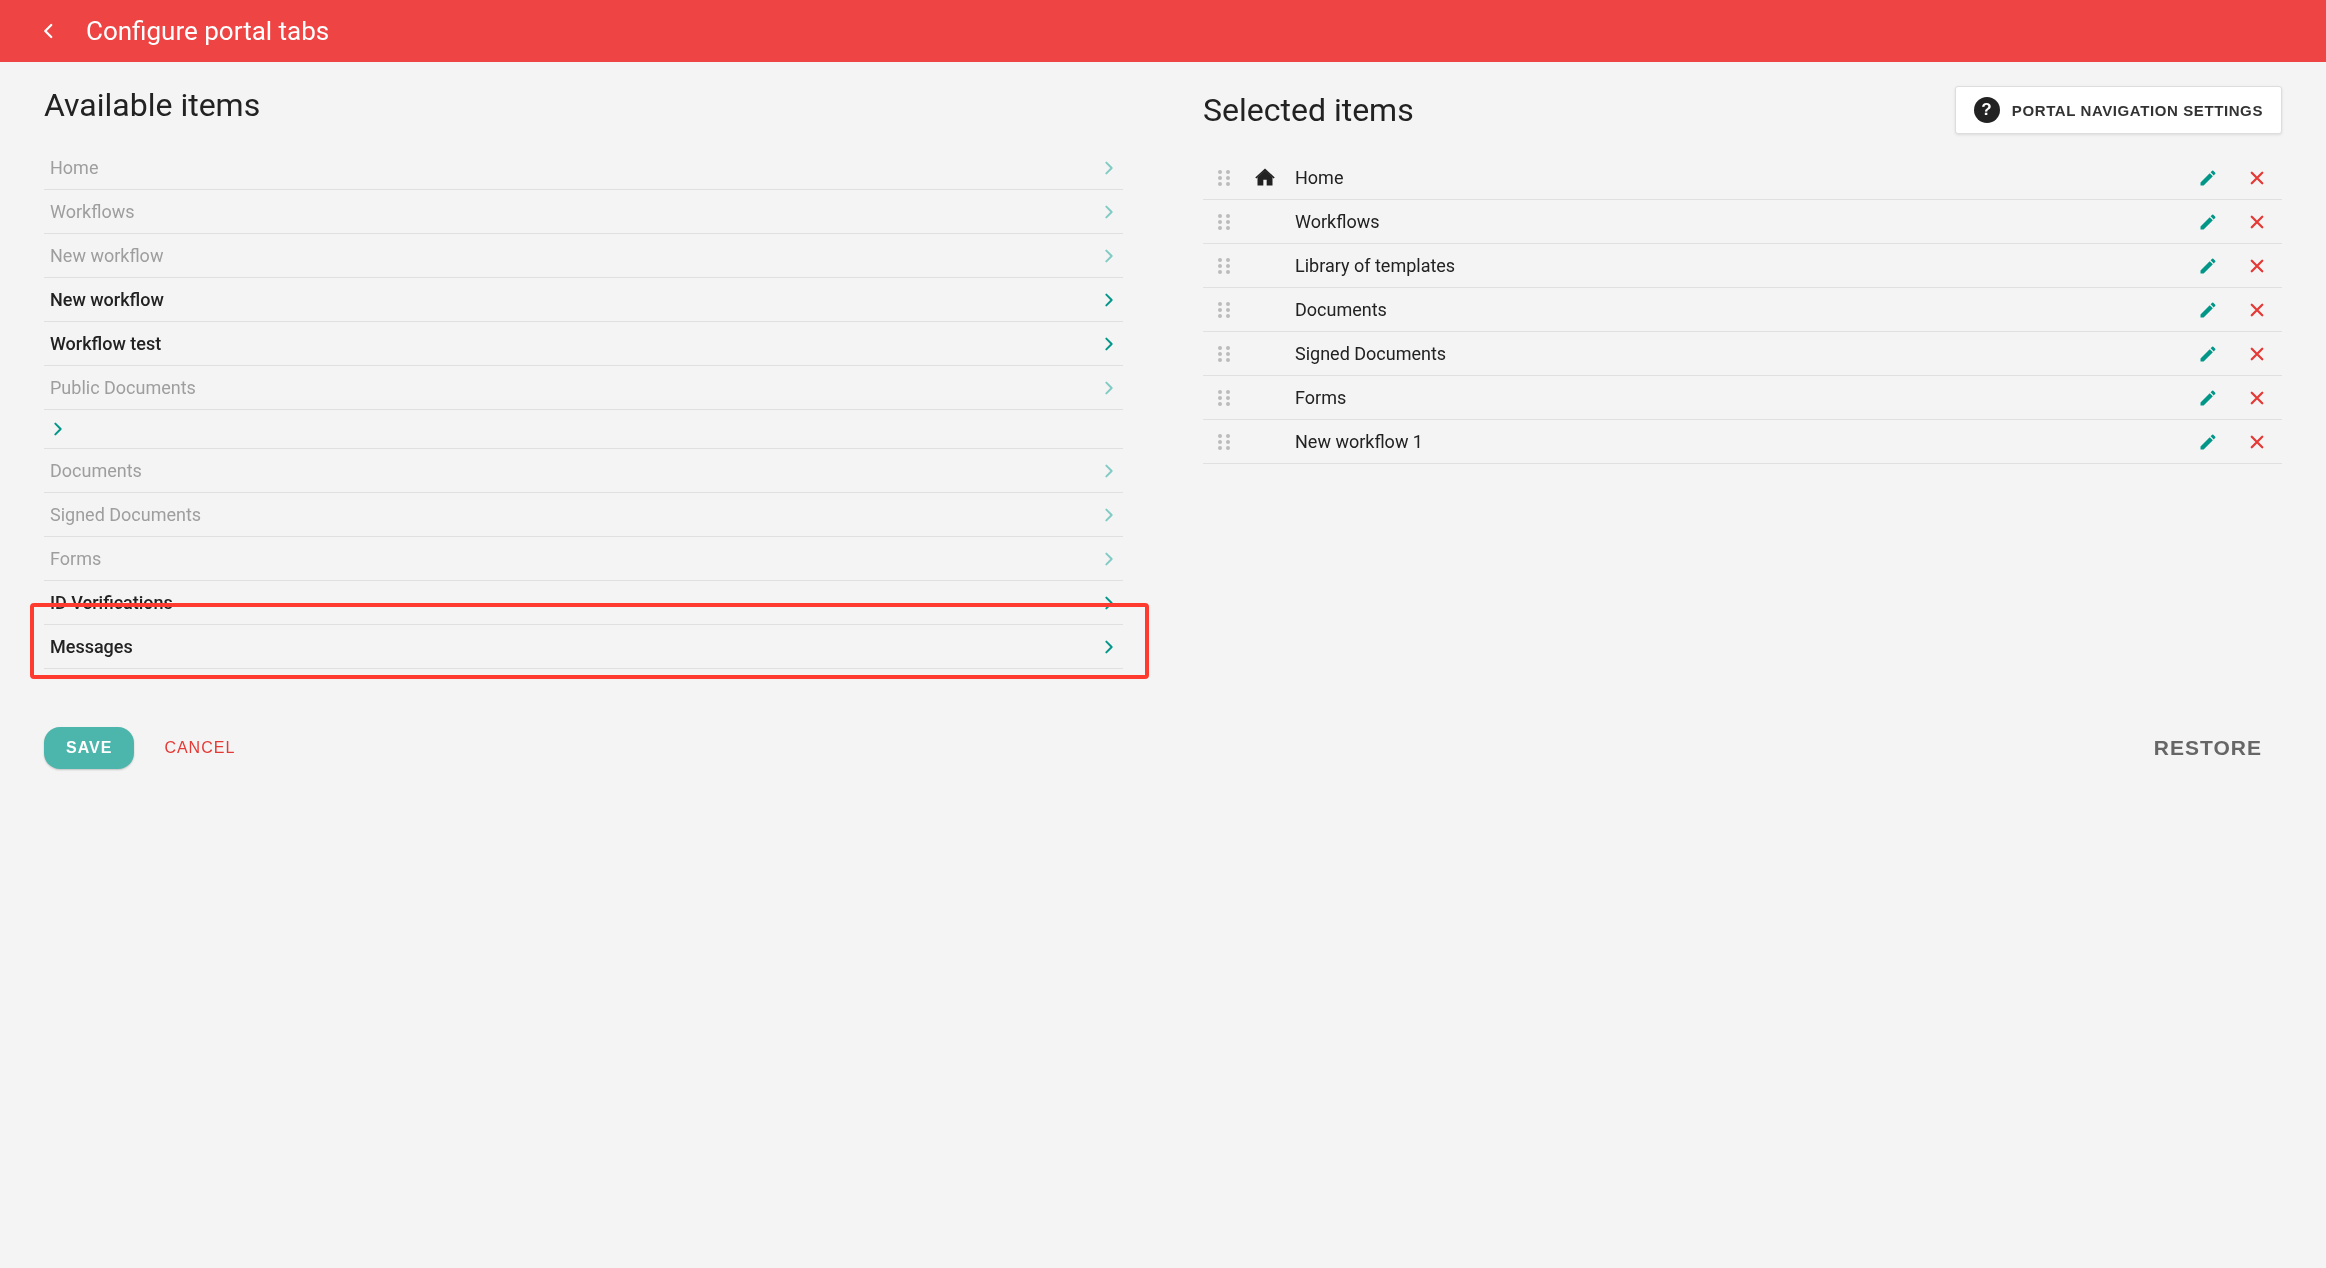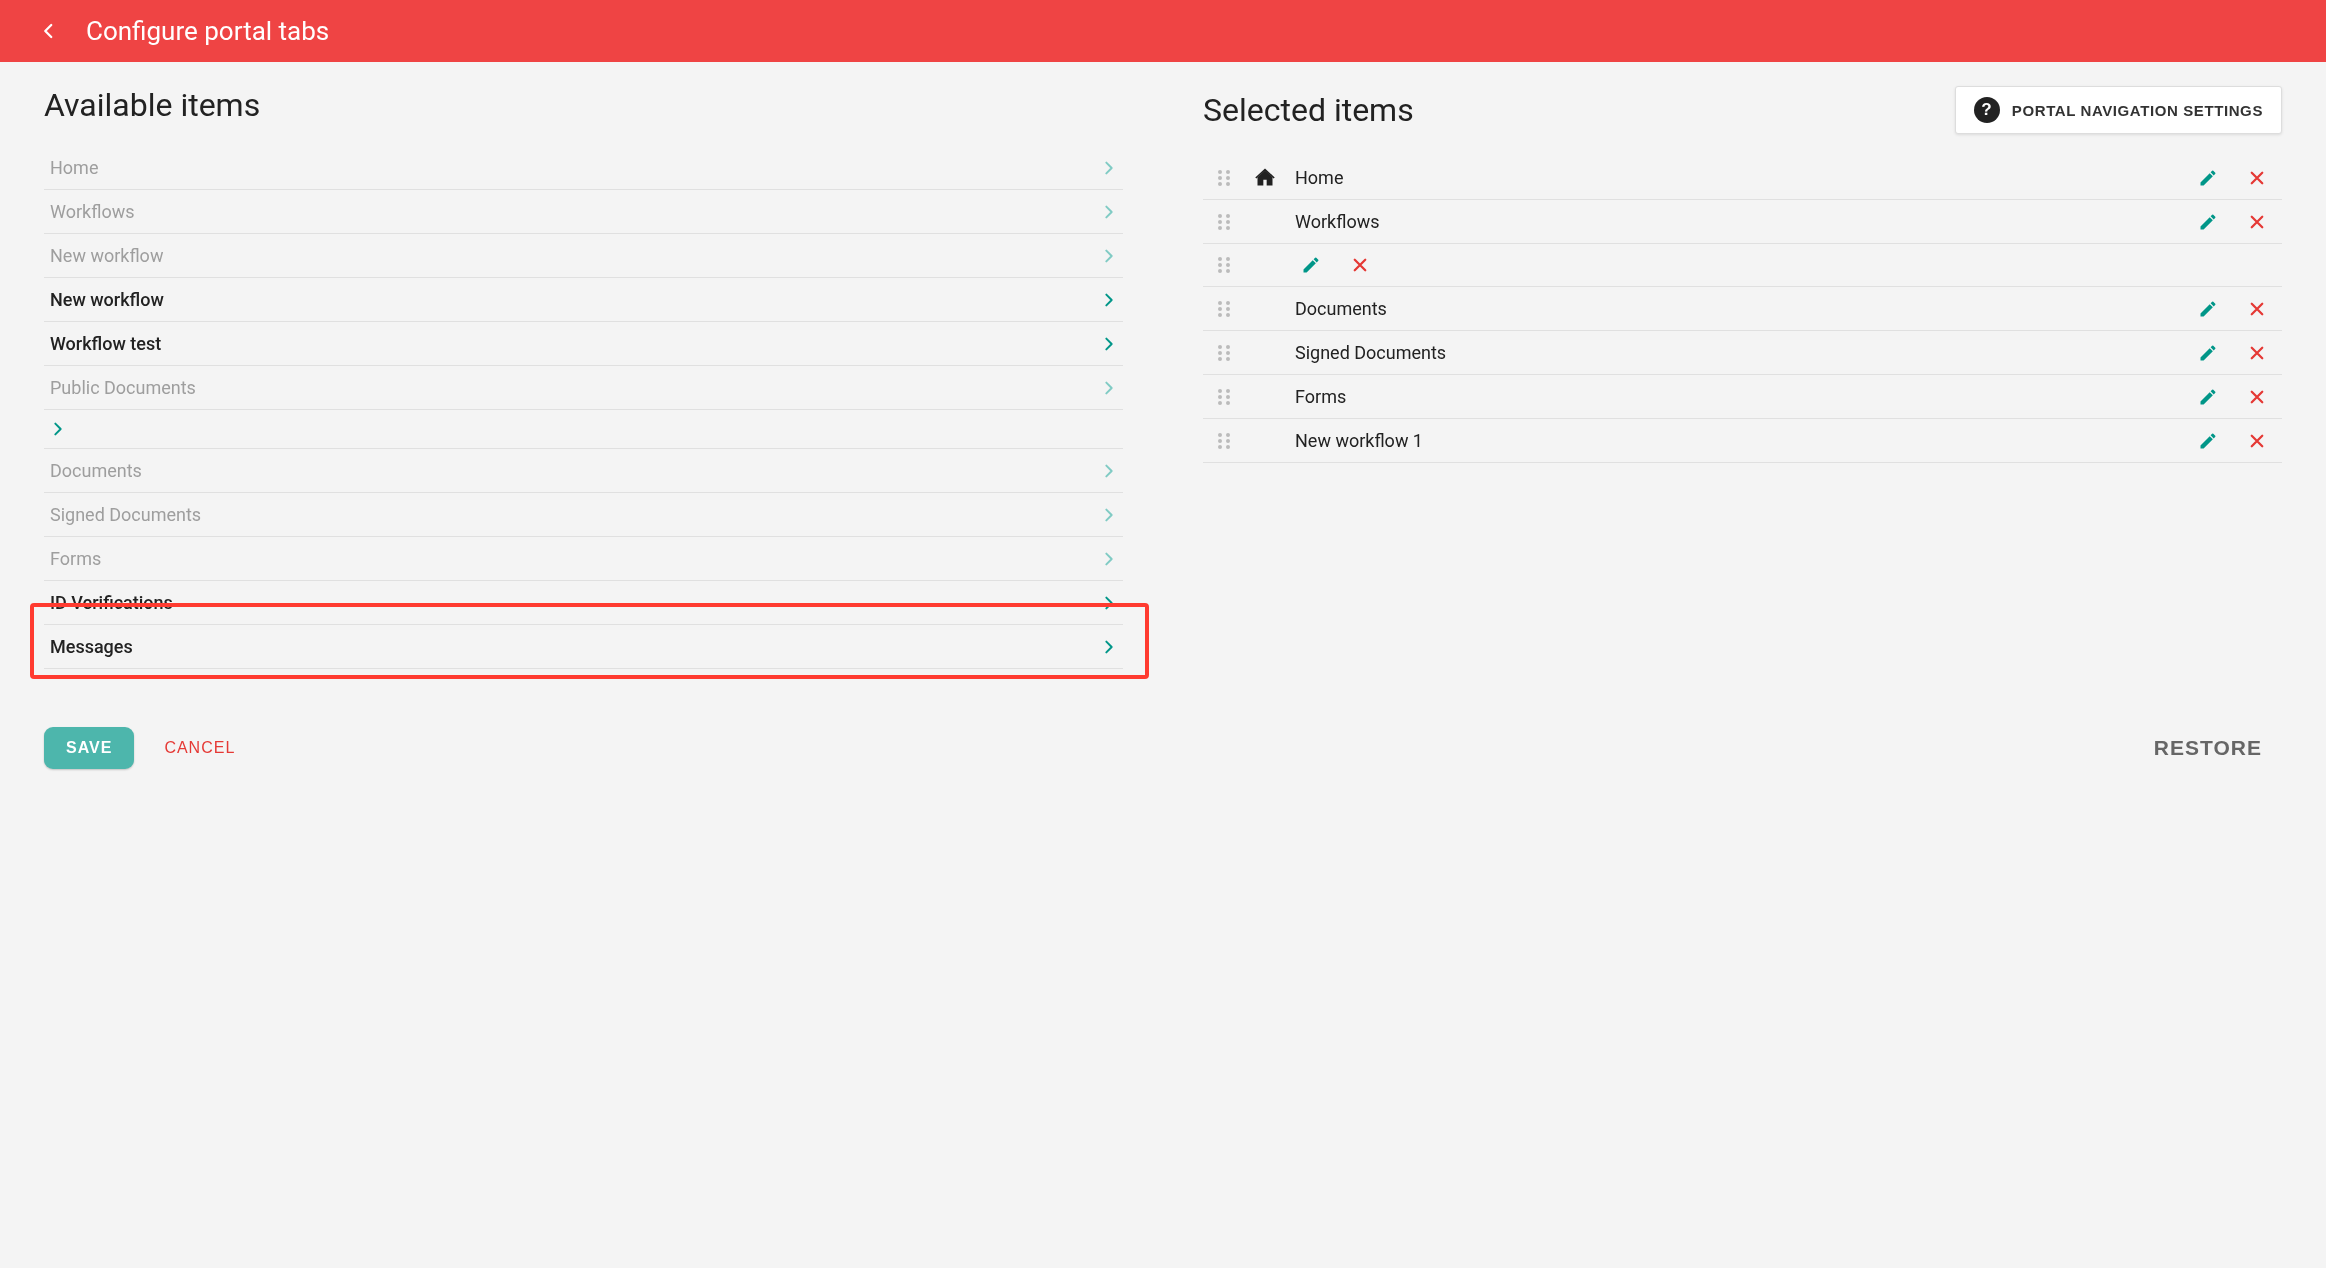--- a/index.html
+++ b/index.html
@@ -130,21 +130,21 @@
     gap:30px;
   }
   .btn-save {
     background:#4db6ac;
     color:#fff;
     border:none;
     padding:12px 22px;
     font-size:16px;
     font-weight:600;
     letter-spacing:1px;
-    border-radius:9px;
+    border-radius:16px;
     cursor:pointer;
     box-shadow:0 1px 2px rgba(0,0,0,0.2);
   }
   .btn-cancel {
     background:none; border:none;
     color:#e53935;
     font-size:16px; font-weight:400; letter-spacing:1px;
     cursor:pointer;
   }
   .btn-restore {
@@ -340,20 +340,21 @@
             <svg width="16" height="20" viewBox="0 0 16 20">
               <circle cx="4" cy="4" r="2"></circle>
               <circle cx="12" cy="4" r="2"></circle>
               <circle cx="4" cy="10" r="2"></circle>
               <circle cx="12" cy="10" r="2"></circle>
               <circle cx="4" cy="16" r="2"></circle>
               <circle cx="12" cy="16" r="2"></circle>
             </svg>
           </span>
           <span class="home-icon"></span>
+          <span class="sel-label">Library of templates</span>
           <span class="edit-icon">
             <svg width="20" height="20" viewBox="0 0 24 24">
               <path d="M3 17.25 V21 h3.75 L17.81 9.94 l-3.75-3.75 L3 17.25z M20.71 7.04 a1 1 0 0 0 0-1.41 l-2.34-2.34 a1 1 0 0 0-1.41 0 l-1.83 1.83 3.75 3.75 1.83-1.83z"></path>
             </svg>
           </span>
           <span class="del-icon">
             <svg width="18" height="18" viewBox="0 0 24 24">
               <path d="M5 5 L19 19 M19 5 L5 19"></path>
             </svg>
           </span>

